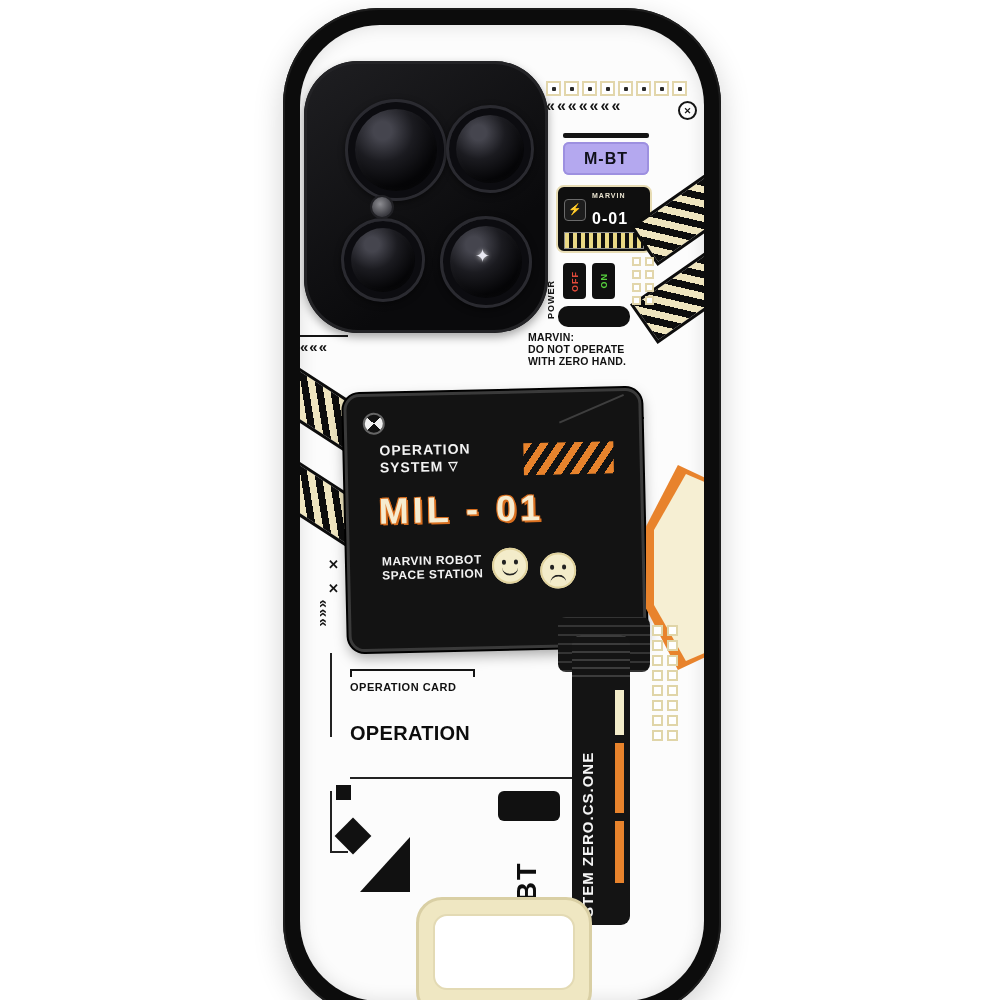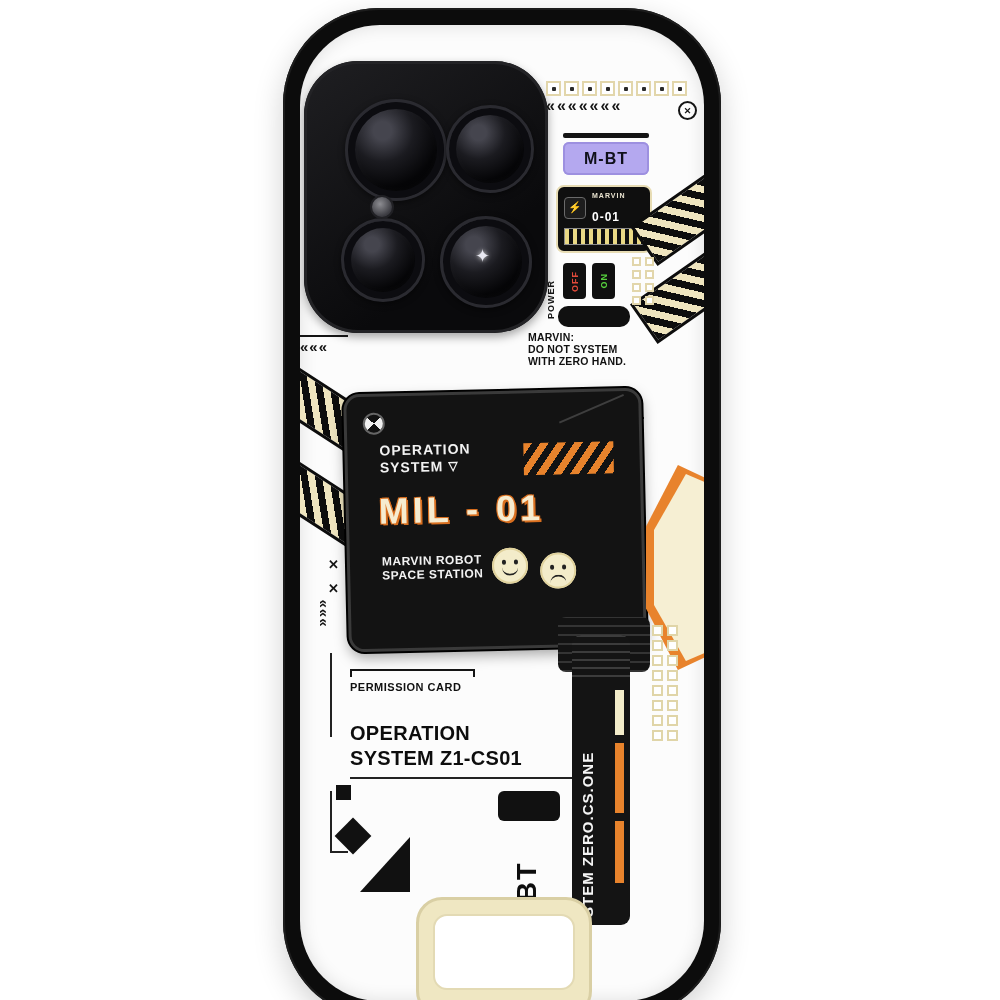--- a/index.html
+++ b/index.html
@@ -71,21 +71,21 @@
     position:absolute;left:256px;top:160px;width:96px;height:68px;background:#0f0f0f;
     border:2px solid #e7dcb4;border-radius:8px;box-sizing:border-box;padding:5px 6px;
   }
   .chip-row{display:flex;align-items:center;gap:6px;}
   .bolt-box{
     width:20px;height:20px;background:#1d1d1d;border:1px solid #6a6a6a;border-radius:4px;
     display:flex;align-items:center;justify-content:center;color:#fff;font-size:11px;
   }
   .chip-texts{display:flex;flex-direction:column;line-height:1;}
   .chip-name{font-size:7px;font-weight:bold;color:#e9e3cf;letter-spacing:1px;}
-  .chip-code{font-size:12px;font-weight:bold;color:#ffffff;margin-top:12px;letter-spacing:1px;}
+  .chip-code{font-size:16px;font-weight:bold;color:#ffffff;margin-top:12px;letter-spacing:1px;}
   .chip-segments{
     margin-top:5px;height:15px;border:1px solid #8b8b8b;
     background:repeating-linear-gradient(90deg,#ead985 0 4px,#0f0f0f 4px 8px);
   }
 
   
   .hatch{
     background:repeating-linear-gradient(48deg,#0d0d0d 0 7px,#efe5bf 7px 14px);
     border:3px solid #0d0d0d;box-sizing:border-box;
   }
@@ -305,21 +305,21 @@
         <span class="sq"></span>
         <span class="sq"></span>
         <span class="sq"></span>
         <span class="sq"></span>
         <span class="sq"></span>
         <span class="sq"></span>
       </div>
 
     <div class="warning">
       <div>MARVIN:</div>
-      <div>DO NOT SYSTEM</div>
+      <div>DO NOT OPERATE</div>
       <div>WITH ZERO HAND.</div>
     </div>
 
     <div class="chevrons-left">«««</div>
     <div class="hatch hatch-l1"></div>
     <div class="hatch hatch-l2"></div>
     <div class="xmark-1">✕</div>
     <div class="xmark-2">✕</div>
     <div class="chevrons-down">«««</div>
 
@@ -370,24 +370,23 @@
         <span class="sq"></span>
         <span class="sq"></span>
         <span class="sq"></span>
         <span class="sq"></span>
         <span class="sq"></span>
         <span class="sq"></span>
       </div>
 
     <div class="trace-v1"></div>
     <div class="perm-bracket"></div>
-    <div class="permission">PERMISSION CARD</div>
+    <div class="permission">OPERATION CARD</div>
     <div class="os-bottom">
       <div>OPERATION</div>
-      <div>SYSTEM Z1-CS01</div>
     </div>
     <div class="trace-h1"></div>
     <div class="trace-v2"></div>
     <div class="trace-v3"></div>
     <div class="trace-h2"></div>
     <div class="sq-black"></div>
     <div class="diamond"></div>
     <div class="tri-black"></div>
 
     <div class="mbt-chip"></div>

